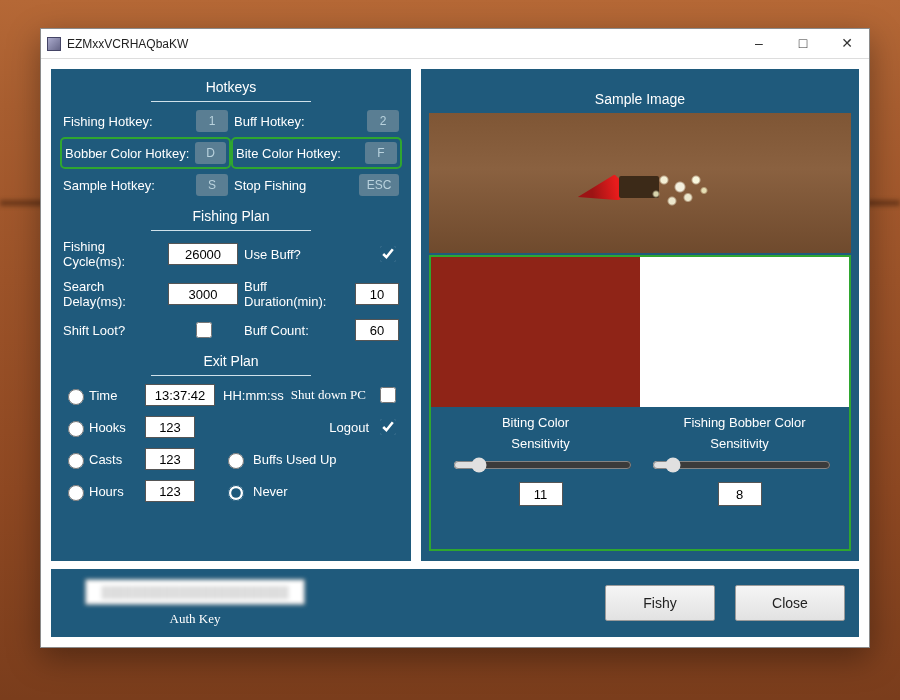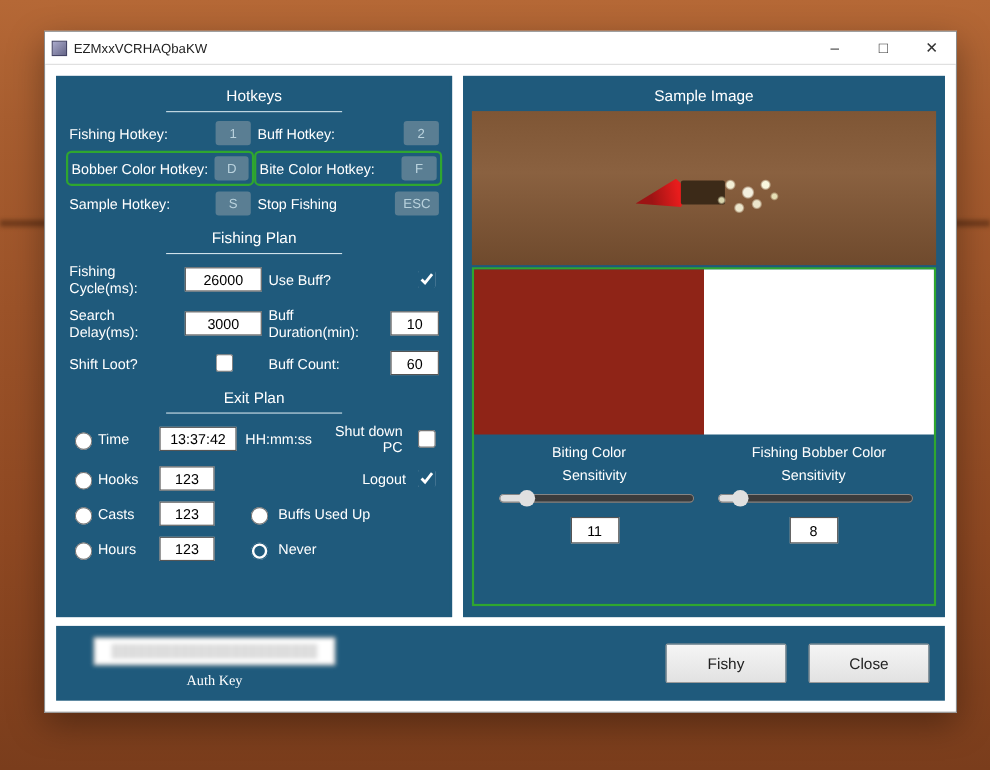--- a/index.html
+++ b/index.html
@@ -147,21 +147,21 @@
     font-size: 13px;
   }
   input[type="radio"].rdo {
     width: 16px; height: 16px;
     accent-color: #1f5a7c;
   }
   .ep-right-label { text-align: right; padding-right:4px;}
   .inline-pair {display:flex;align-items:center;gap:6px;}
 
   
-  .sample-title { text-align:center; font-size:14px; margin:2px 0 6px;}
+  .sample-title { text-align:center; font-size:14px; margin:14px 0 6px;}
   .sample-image {
     height: 140px;
     background: linear-gradient(180deg,#7f5635 0%, #8a6140 40%, #6f4a2d 100%);
     position: relative;
     overflow: hidden;
   }
   .bobber {
     position:absolute; left: 45%; top: 45%;
     width: 40px; height: 22px;
     background: #3c2a18;
@@ -327,21 +327,21 @@
         <div class="section-hr"></div>
 
         <div class="ep-grid">
           <input type="radio" name="exit" class="rdo" style="">
           <div>Time</div>
           <div class="inline-pair" style="grid-column:3 / span 1;">
             <input type="text" class="fld" style="width: 70px;" value="13:37:42">
           </div>
           <div class="inline-pair" style="grid-column:4 / span 2; justify-content:space-between;">
             <span>HH:mm:ss</span>
-            <span class="ep-right-label" style="flex:1;text-align:right;">Shut down PC</span>
+            <span class="ep-right-label" style="flex:1;text-align:right;font-family:Liberation Serif, serif;">Shut down PC</span>
             <input type="checkbox" class="chk" style="">
           </div>
 
           <input type="radio" name="exit" class="rdo" style="">
           <div>Hooks</div>
           <input type="text" class="fld" style="width: 50px;" value="123">
           <div class="ep-right-label">Logout</div>
           <input type="checkbox" class="chk" checked="" style="">
 
           <input type="radio" name="exit" class="rdo" style="">

